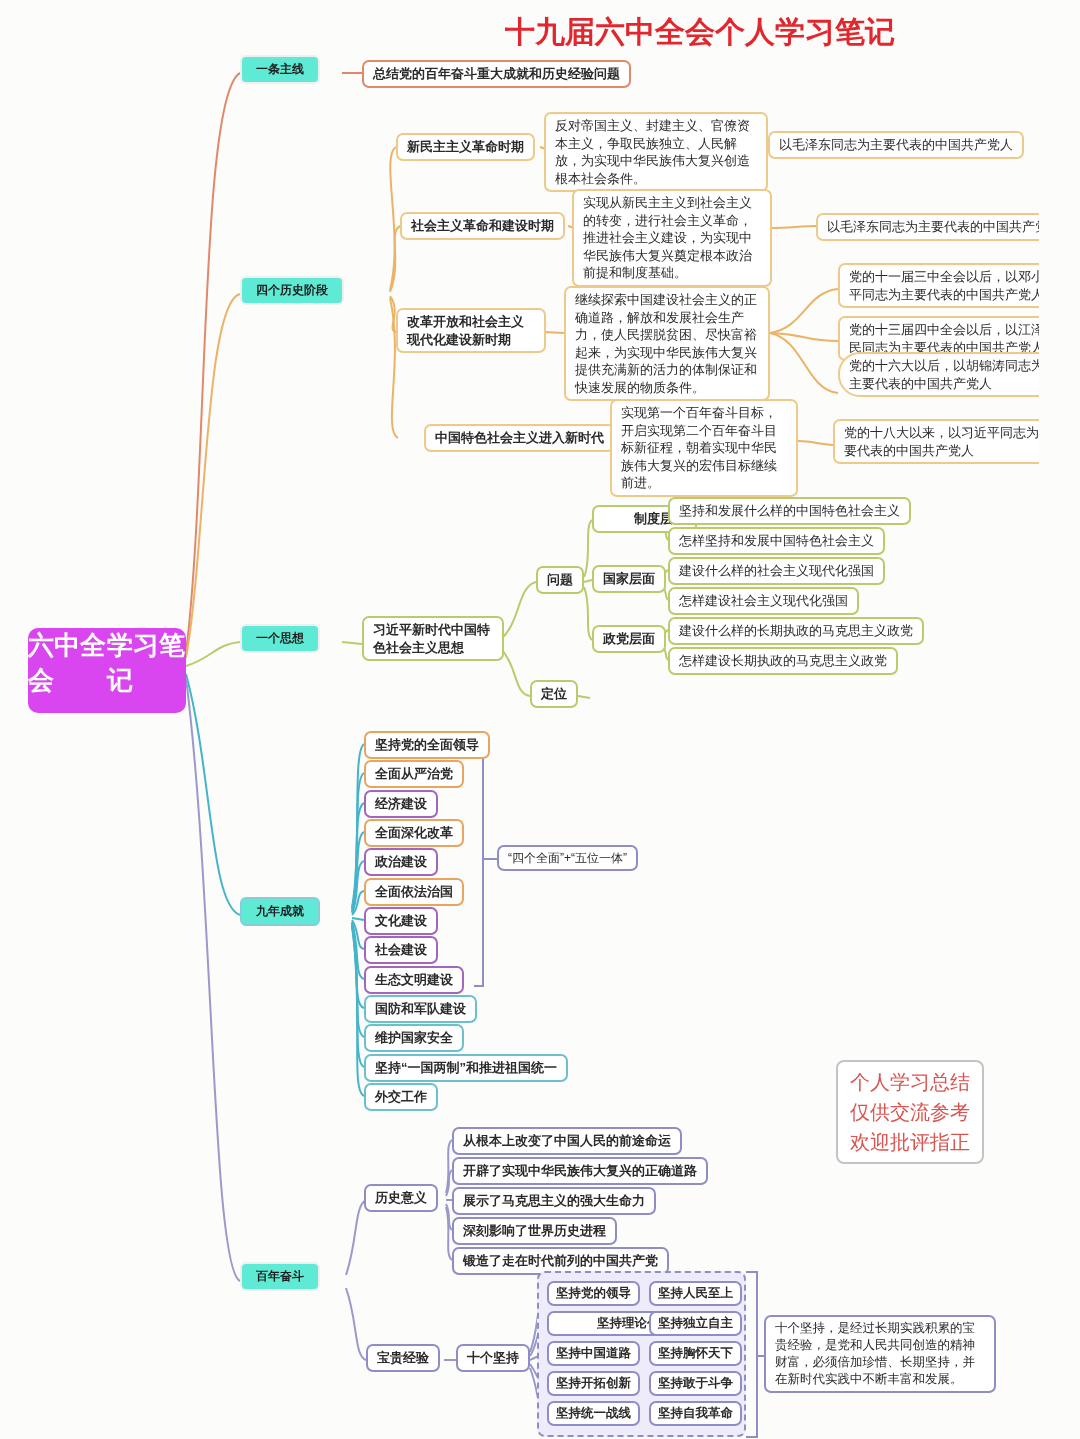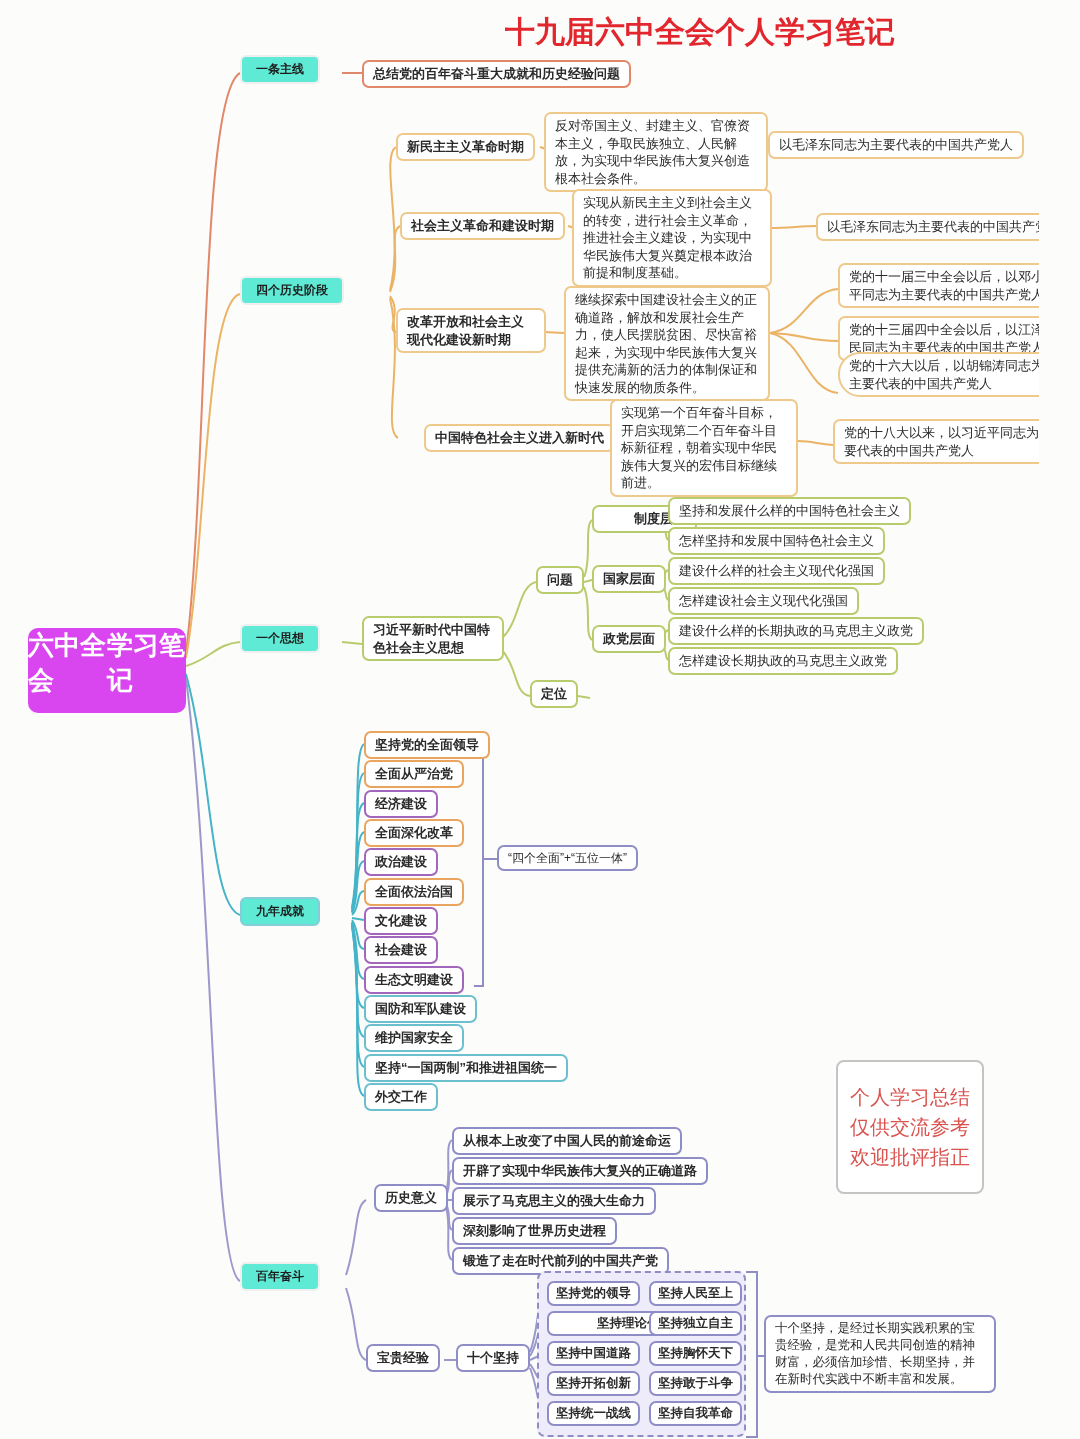--- a/index.html
+++ b/index.html
@@ -39,21 +39,21 @@
   .b-tan{border-color:#eec98b;}
   .b-green{border-color:#b9cc6d;}
   .b-red{border-color:#d9534f;}
   .b-orange{border-color:#e9a560;}
   .b-purple{border-color:#a266bd;}
   .b-teal{border-color:#6cc0cd;}
   .b-peri{border-color:#8f8dc6;}
   .small{font-size:11px;}
   .note-red{
     position:absolute;z-index:1;background:#fff;border:2px solid #c4c4c4;border-radius:8px;
-    color:#d9534f;font-size:20px;line-height:1.5;text-align:center;padding:20px 12px;
+    color:#d9534f;font-size:20px;line-height:1.5;text-align:center;padding:5px 12px;
   }
   .ten-container{
     position:absolute;z-index:1;left:537px;top:1271px;width:209px;height:166px;
     background:#eeecfa;border:2px dashed #8f8dc6;border-radius:8px;box-sizing:border-box;
   }
   .ten-item{font-size:12.5px;padding:2px 7px;}
 </style>
 </head>
 <body>
 
@@ -202,21 +202,21 @@
   <div class="node b-peri" style="left:497px;top:845px;font-size:12px;">“四个全面”+“五位一体”</div>
 
   <div class="note-red" style="left:836px;top:1060px;">
     <div>个人学习总结</div>
     <div>仅供交流参考</div>
     <div>欢迎批评指正</div>
   </div>
 
   <div class="grey-node" style="left:240px;top:1262px;">百年奋斗</div>
 
-  <div class="node bold b-peri" style="left:374px;top:1184px;">历史意义</div>
+  <div class="node bold b-peri" style="left:364px;top:1184px;">历史意义</div>
   <div class="node bold b-peri" style="left:452px;top:1127px;">从根本上改变了中国人民的前途命运</div>
   <div class="node bold b-peri" style="left:452px;top:1157px;">开辟了实现中华民族伟大复兴的正确道路</div>
   <div class="node bold b-peri" style="left:452px;top:1187px;">展示了马克思主义的强大生命力</div>
   <div class="node bold b-peri" style="left:452px;top:1217px;">深刻影响了世界历史进程</div>
   <div class="node bold b-peri" style="left:452px;top:1247px;">锻造了走在时代前列的中国共产党</div>
 
   <div class="node bold b-peri" style="left:366px;top:1344px;">宝贵经验</div>
   <div class="node bold b-peri" style="left:456px;top:1344px;">十个坚持</div>
 
   <div class="ten-container"></div>

